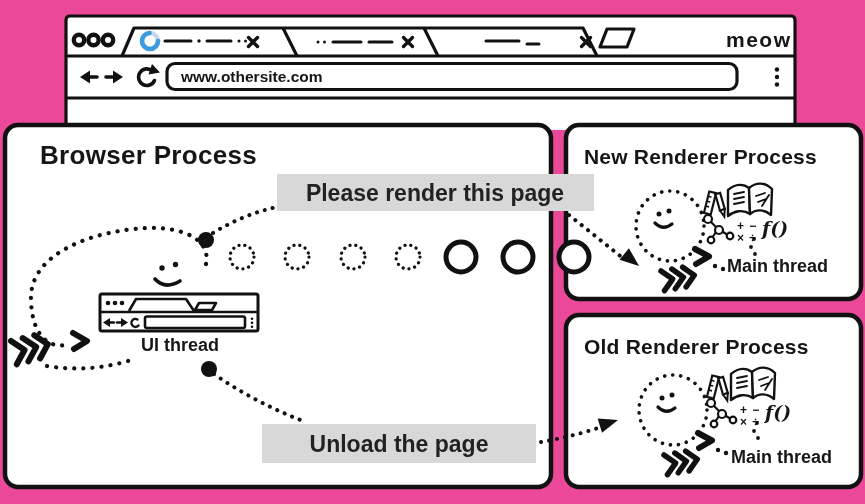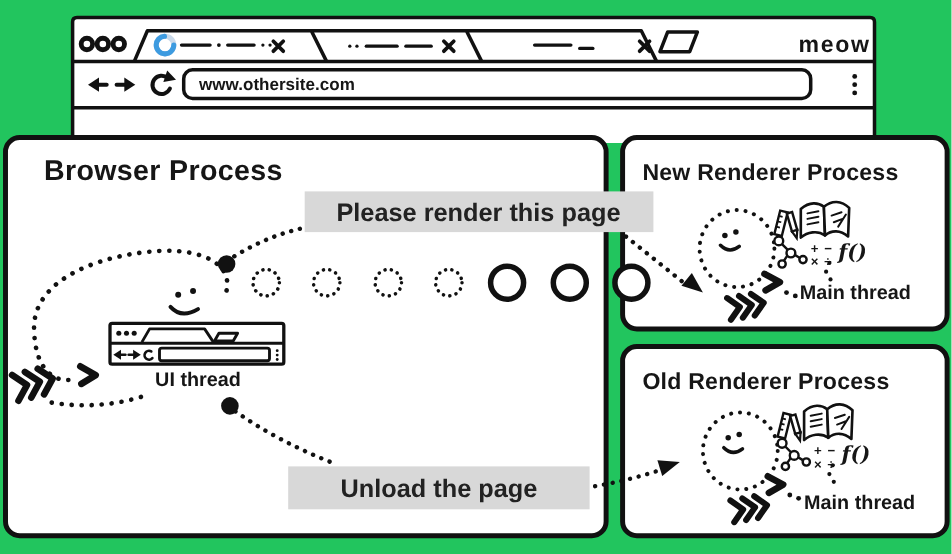--- a/index.html
+++ b/index.html
@@ -1,19 +1,19 @@
 <!DOCTYPE html>
 <html><head>
 <meta charset="utf-8">
 <style>
   html,body{margin:0;padding:0;background:#ffffff;}
   .stage{
     position:relative;
     width:865px;height:504px;
-    background:#22c55e;
+    background:#ec4899;
     font-family:"Liberation Sans",sans-serif;
     overflow:hidden;
   }
   svg{position:absolute;left:0;top:0;}
   svg text{font-family:"Liberation Sans",sans-serif;fill:#161616;}
   .title-big{font-size:26px;font-weight:bold;letter-spacing:.3px;}
   .title-med{font-size:21px;font-weight:bold;letter-spacing:.2px;}
   .msg-label{font-size:23px;font-weight:bold;fill:#222222;}
   .thread-label{font-size:18px;font-weight:bold;}
   .url-text{font-size:15.5px;font-weight:bold;}

